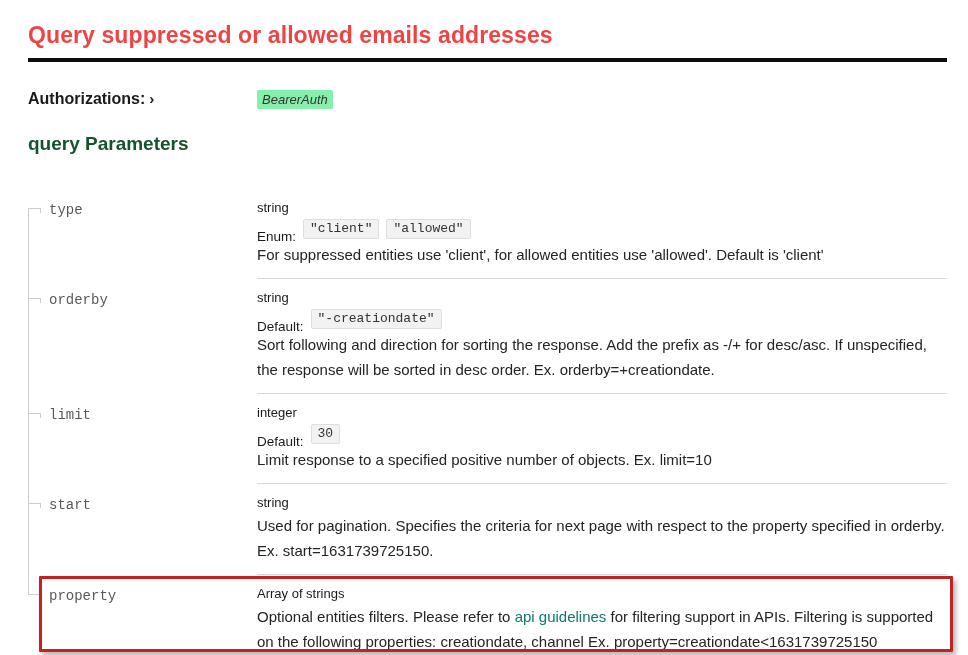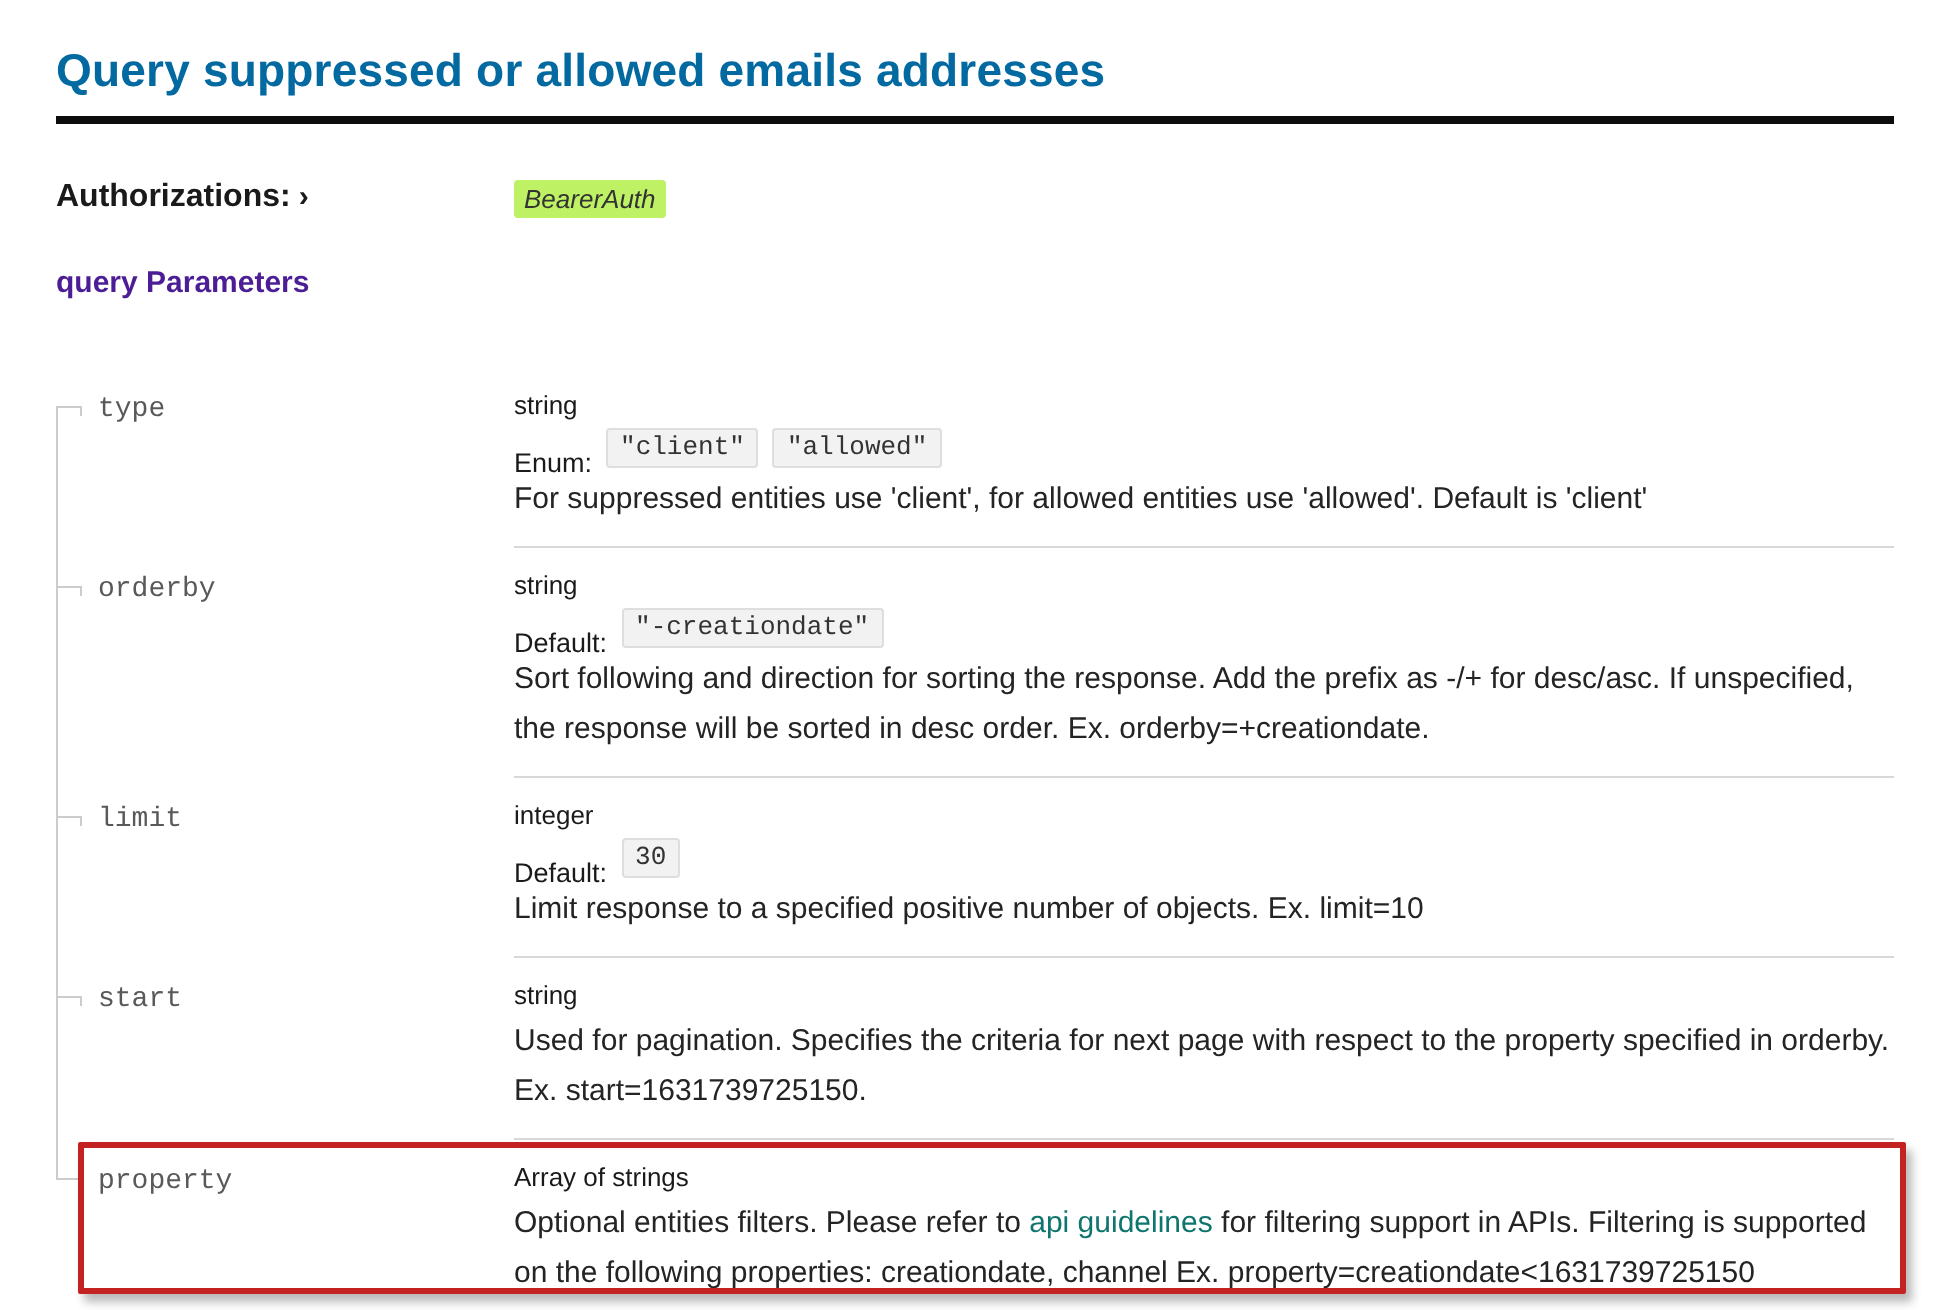--- a/index.html
+++ b/index.html
@@ -7,40 +7,40 @@
     width: 968px; height: 655px;
     background: #ffffff;
     font-family: "Liberation Sans", sans-serif;
     color: #222;
     overflow: hidden;
   }
   .content { padding: 21px 21px 0 28px; }
 
   
   .page-title {
-    font-size: 23px; font-weight: 700; color: #0369a1;
+    font-size: 23px; font-weight: 700; color: #ef4444;
     line-height: 29px; letter-spacing: 0.1px;
   }
   .title-rule { margin-top: 8px; height: 4px; background: #0d0d0d; }
 
   
   .auth-row { display: flex; margin-top: 28px; align-items: flex-start; }
   .auth-label-cell { width: 229px; flex: none; }
   .auth-label { font-size: 16px; font-weight: 700; color: #1a1a1a; }
   .auth-chevron {
     display: inline-block; font-size: 15px; font-weight: 700; color: #1a1a1a;
     margin-left: 4px; cursor: pointer; line-height: 1;
   }
   .auth-value {
     font-size: 13px; font-style: italic; color: #333;
-    background: #bef264; padding: 2px 5px; border-radius: 2px;
+    background: #86efac; padding: 2px 5px; border-radius: 2px;
   }
 
   
-  .section-heading { margin-top: 24px; font-size: 15px; font-weight: 700; color: #4c1d95; }
+  .section-heading { margin-top: 24px; font-size: 19px; font-weight: 700; color: #14532d; }
 
   
   .params { margin-top: 34px; }
   .prow { display: flex; position: relative; }
   .prow::before {
     content: ""; position: absolute; left: 0; top: 0; height: 100%;
     border-left: 1px solid #cccccc;
   }
   .prow.first::before { top: 19px; height: calc(100% - 19px); }
   .prow.last::before  { height: 20px; }

